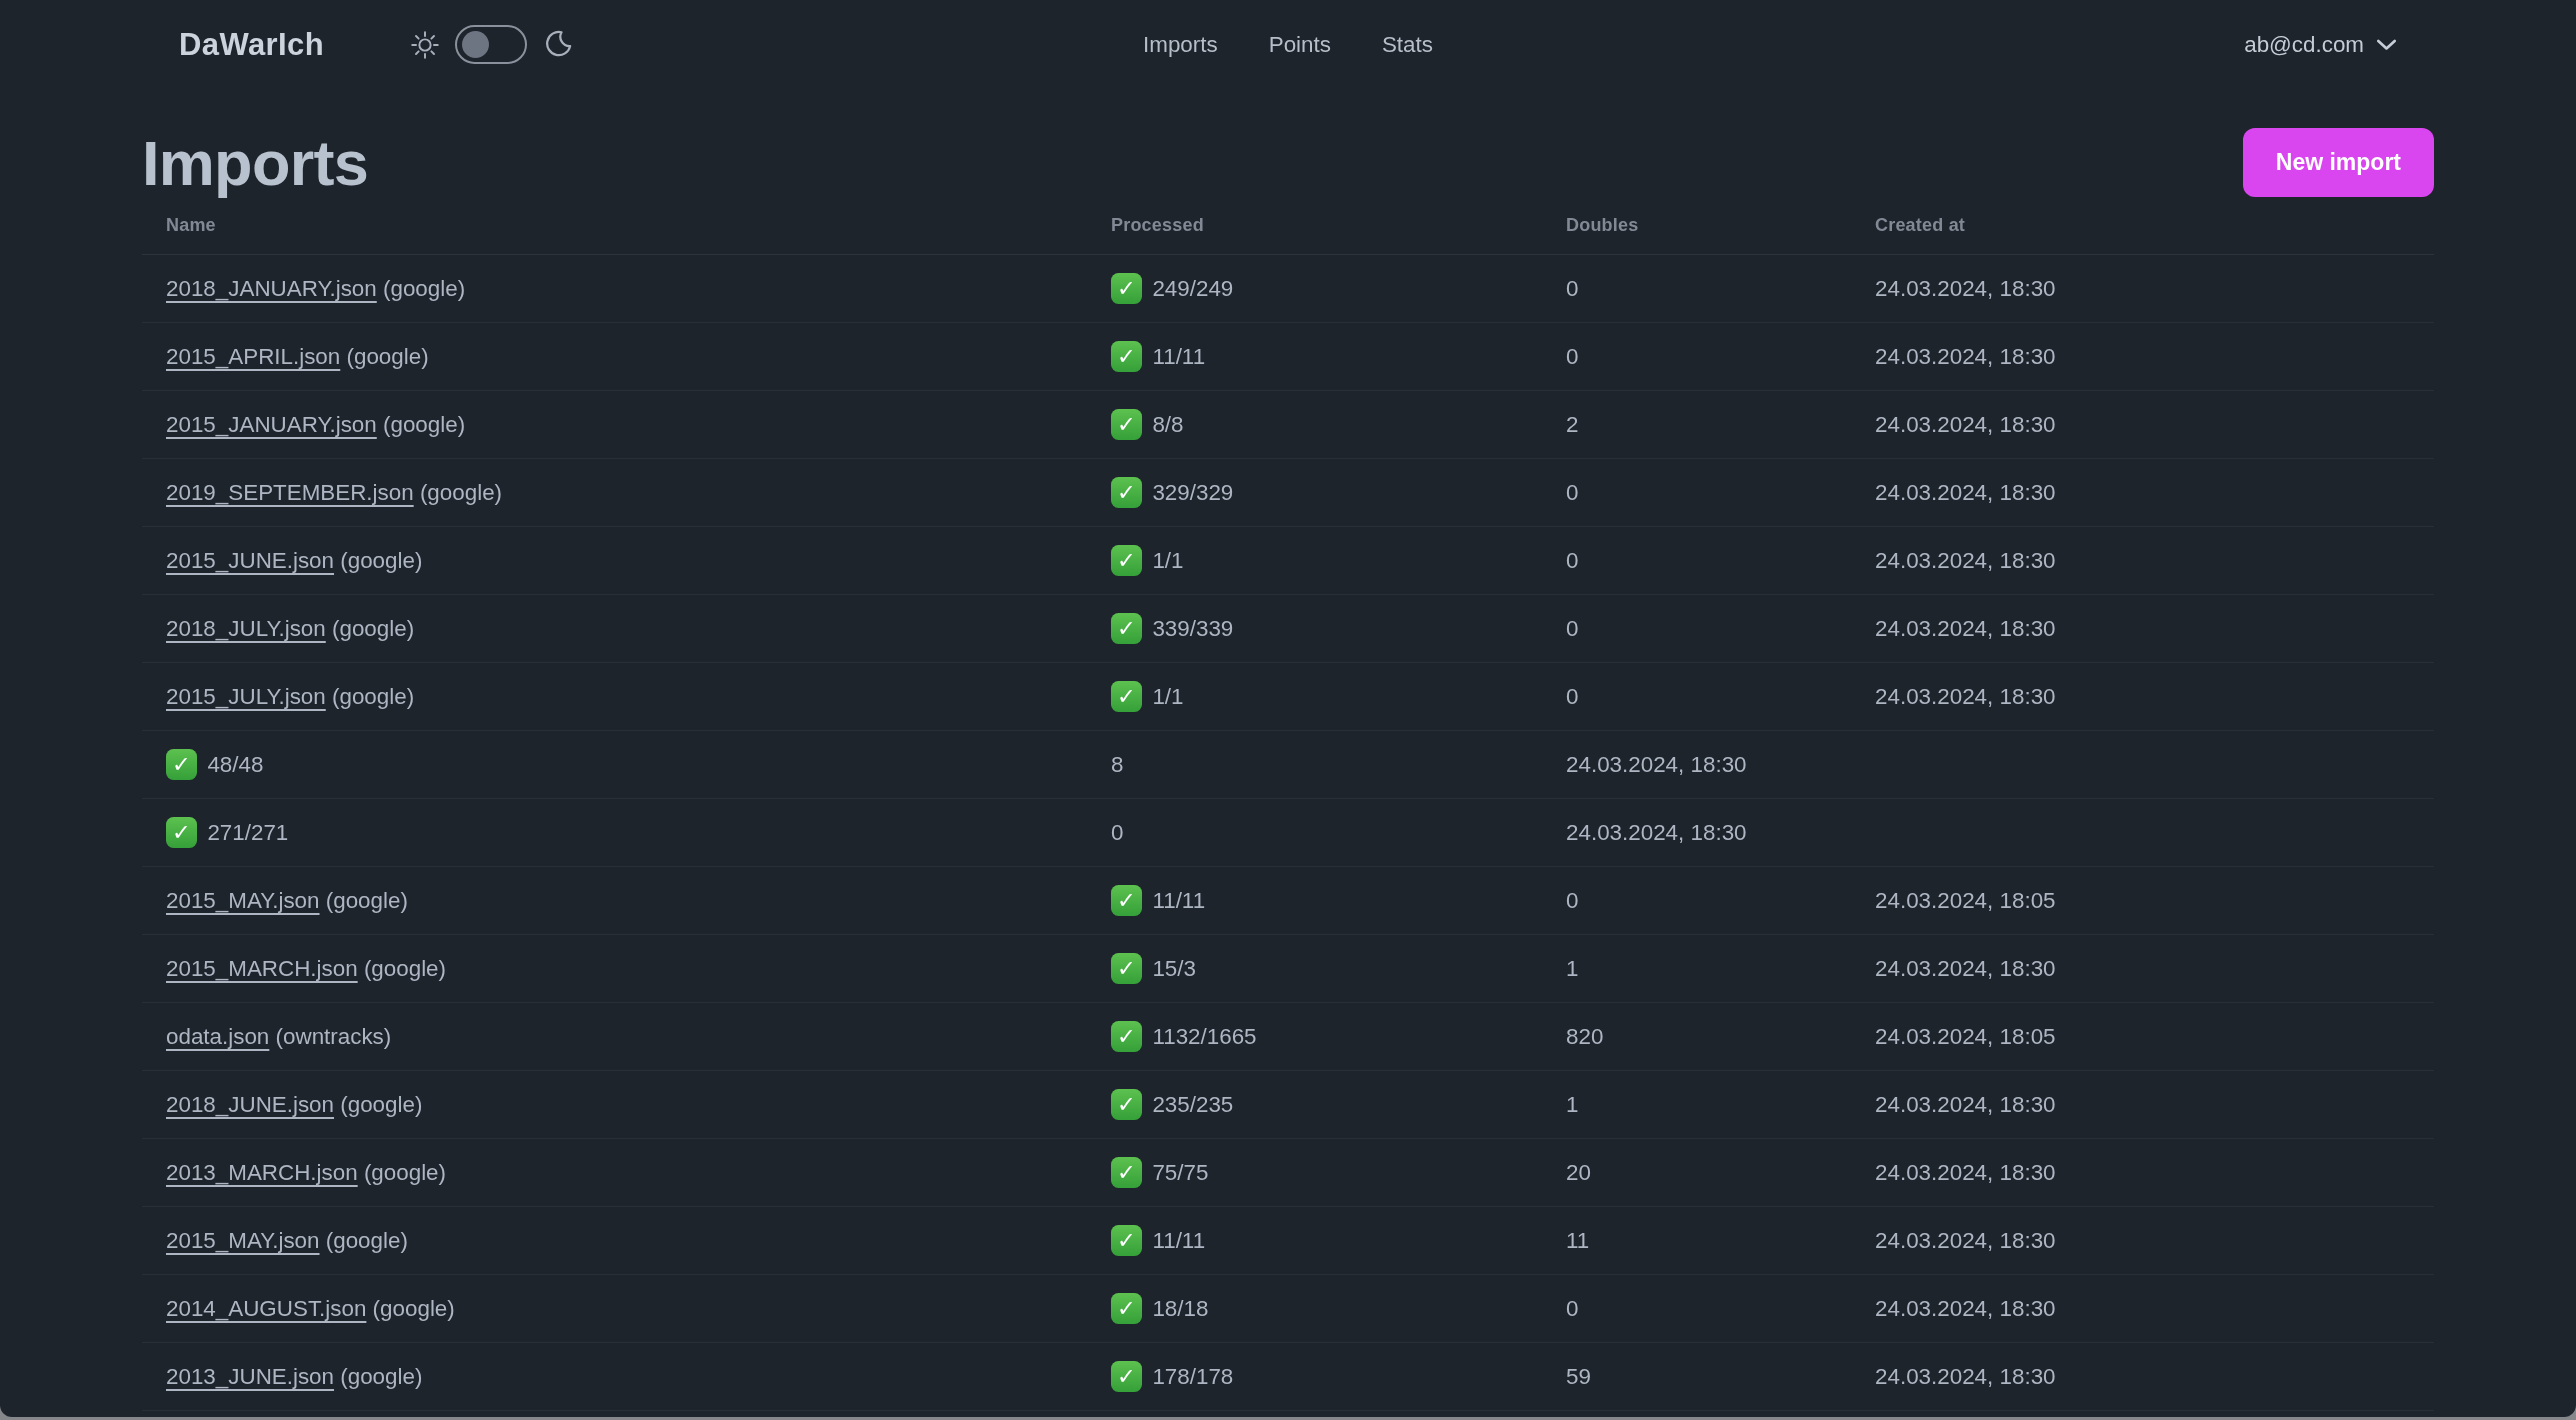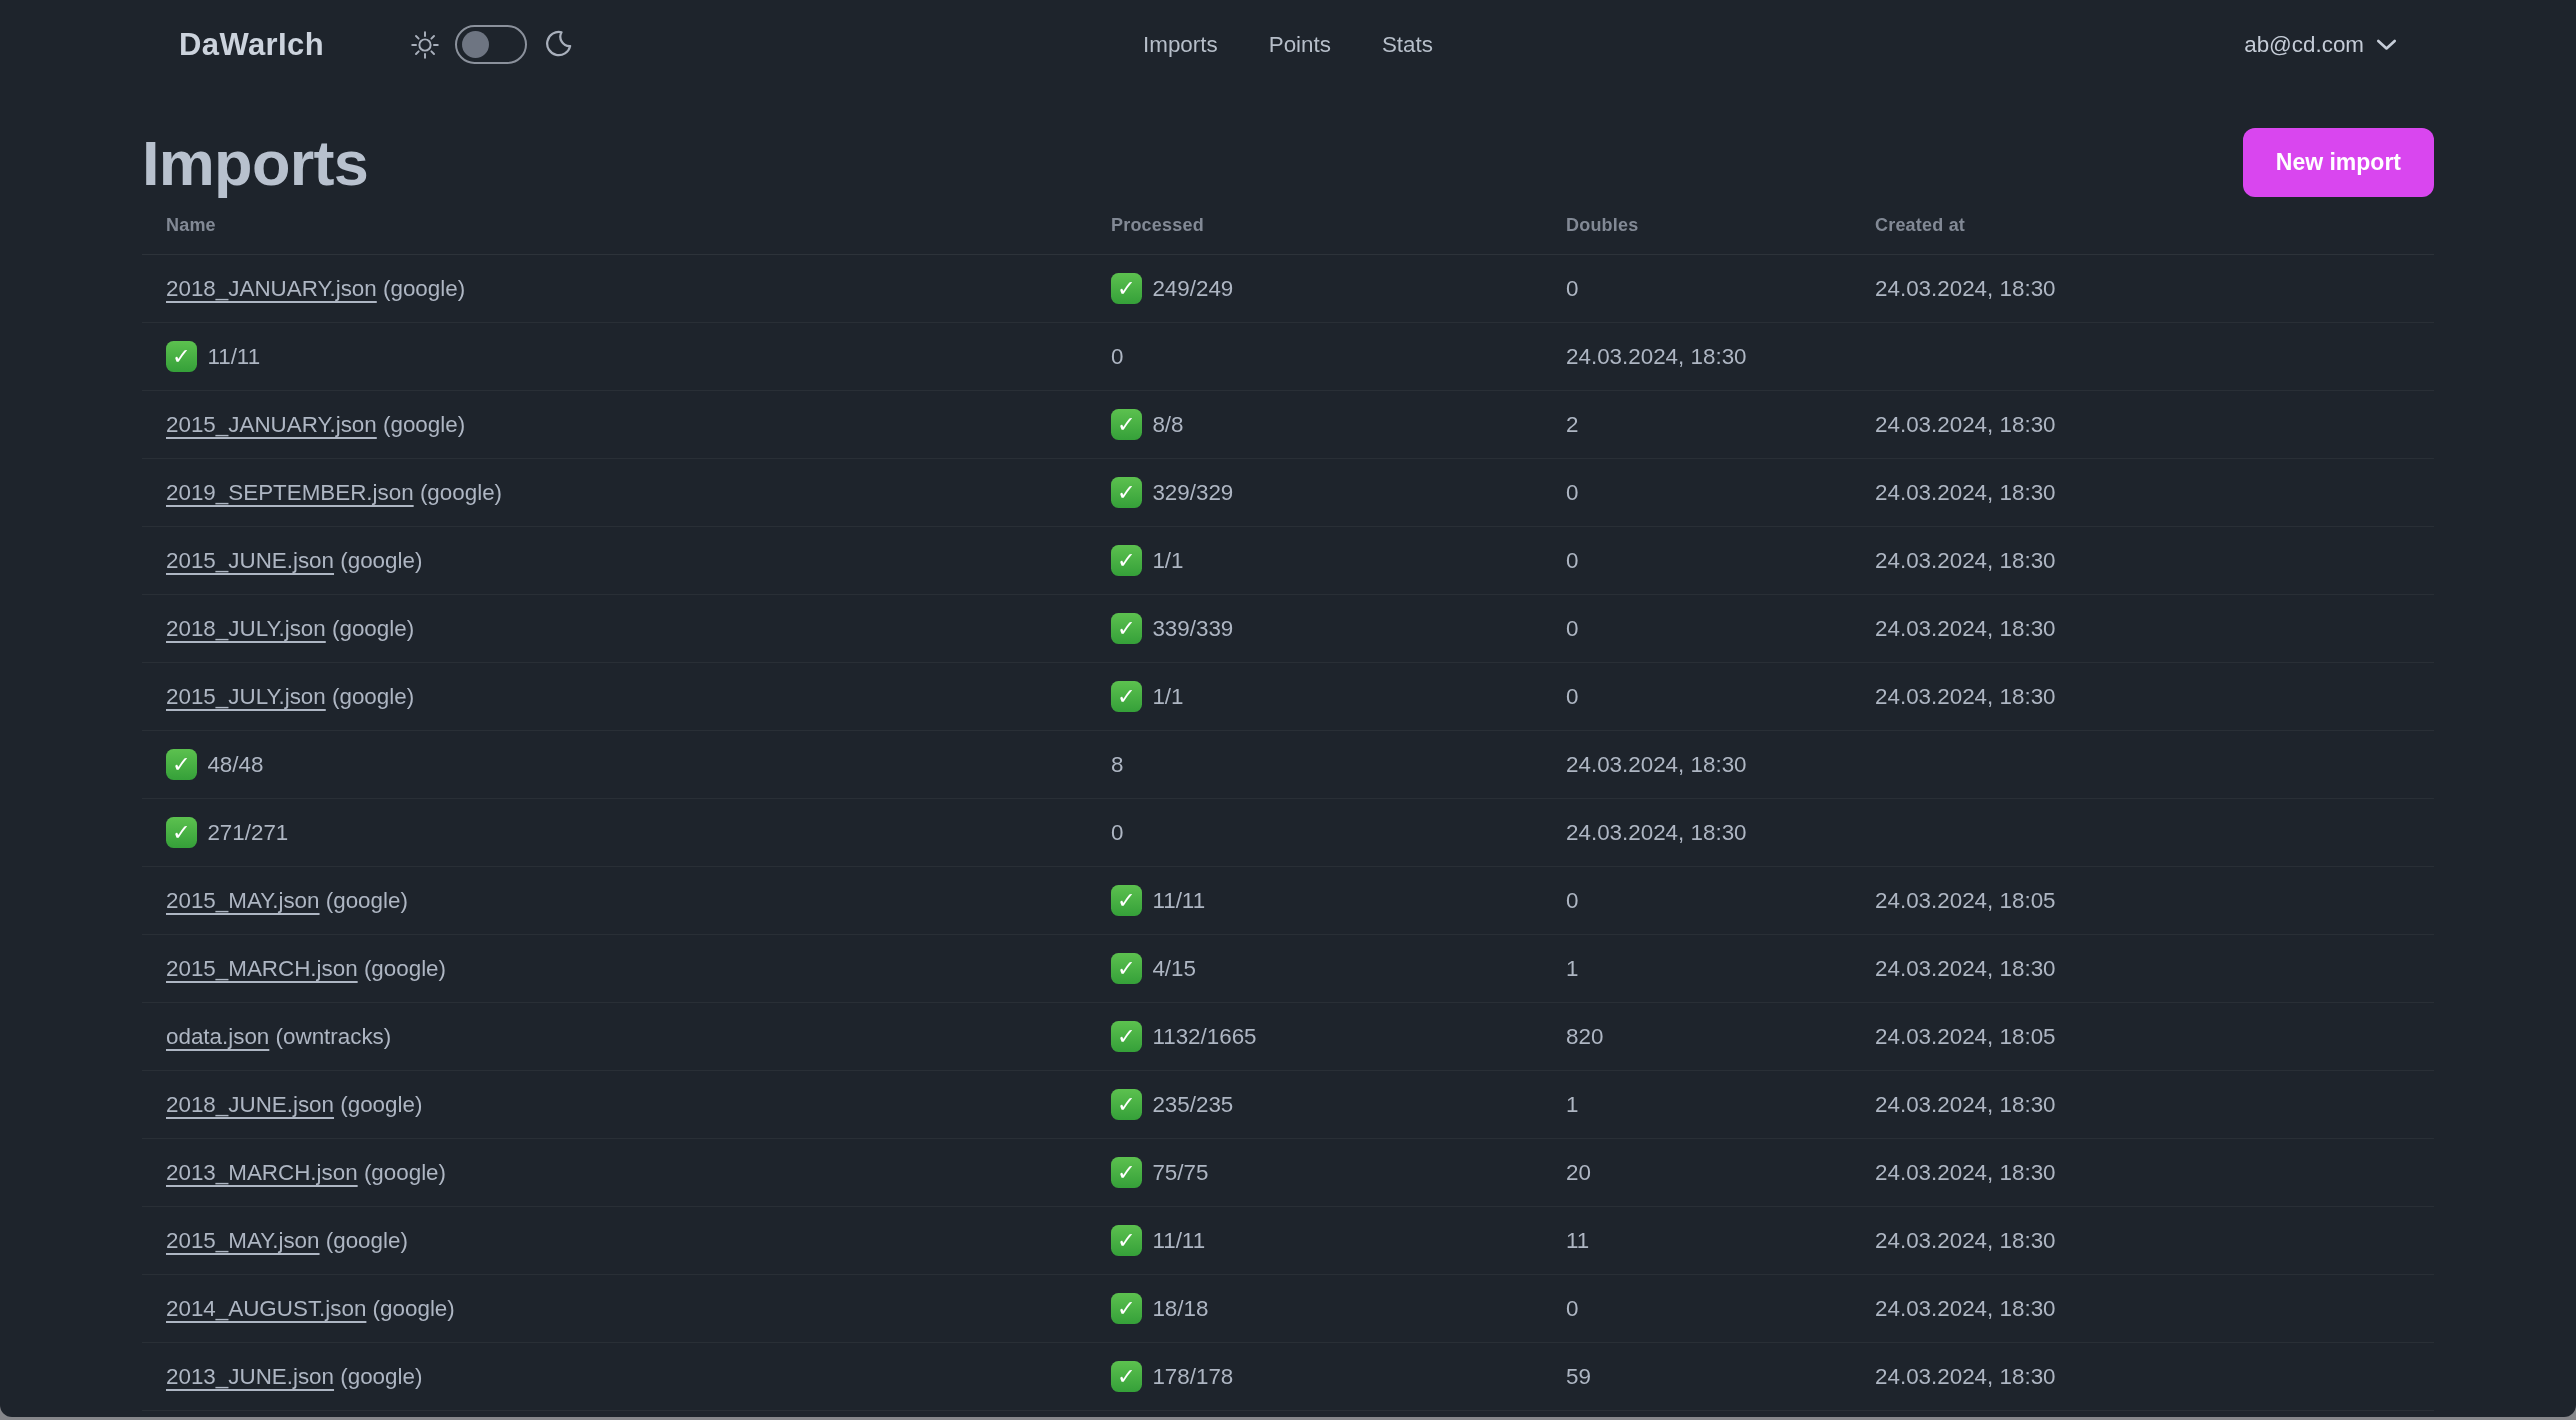--- a/index.html
+++ b/index.html
@@ -166,20 +166,23 @@
       <span class="check">
                 <span class="mark">✓</span>
               </span>
       <span>249/249</span>
     </div>
     <div class="td">0</div>
     <div class="td">24.03.2024, 18:30</div>
   </div>
 
   <div class="tr">
+    <div class="td td-name">
+      <a class="file-link">2015_APRIL.json</a><span> (google)</span>
+    </div>
     <div class="td td-processed">
       <span class="check">
                 <span class="mark">✓</span>
               </span>
       <span>11/11</span>
     </div>
     <div class="td">0</div>
     <div class="td">24.03.2024, 18:30</div>
   </div>
 
@@ -290,21 +293,21 @@
   </div>
 
   <div class="tr">
     <div class="td td-name">
       <a class="file-link">2015_MARCH.json</a><span> (google)</span>
     </div>
     <div class="td td-processed">
       <span class="check">
                 <span class="mark">✓</span>
               </span>
-      <span>4/15</span>
+      <span>15/3</span>
     </div>
     <div class="td">1</div>
     <div class="td">24.03.2024, 18:30</div>
   </div>
 
   <div class="tr">
     <div class="td td-name">
       <a class="file-link">odata.json</a><span> (owntracks)</span>
     </div>
     <div class="td td-processed">

